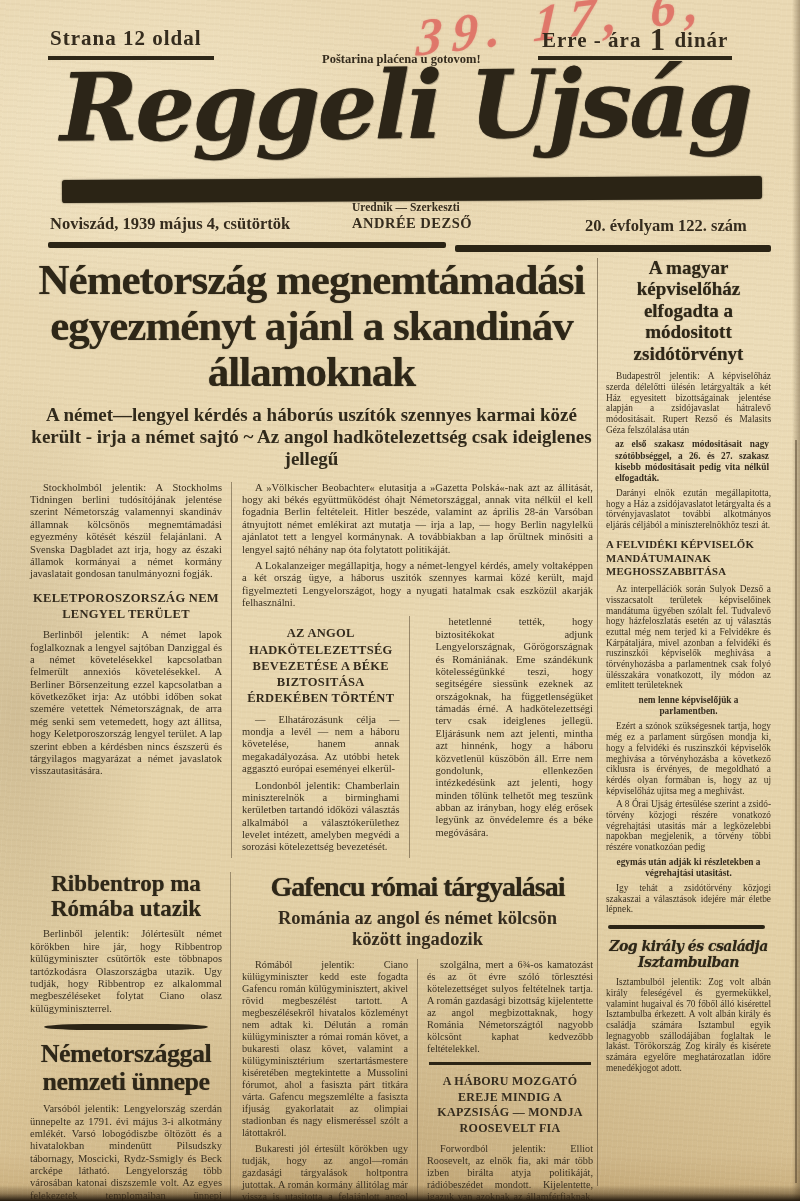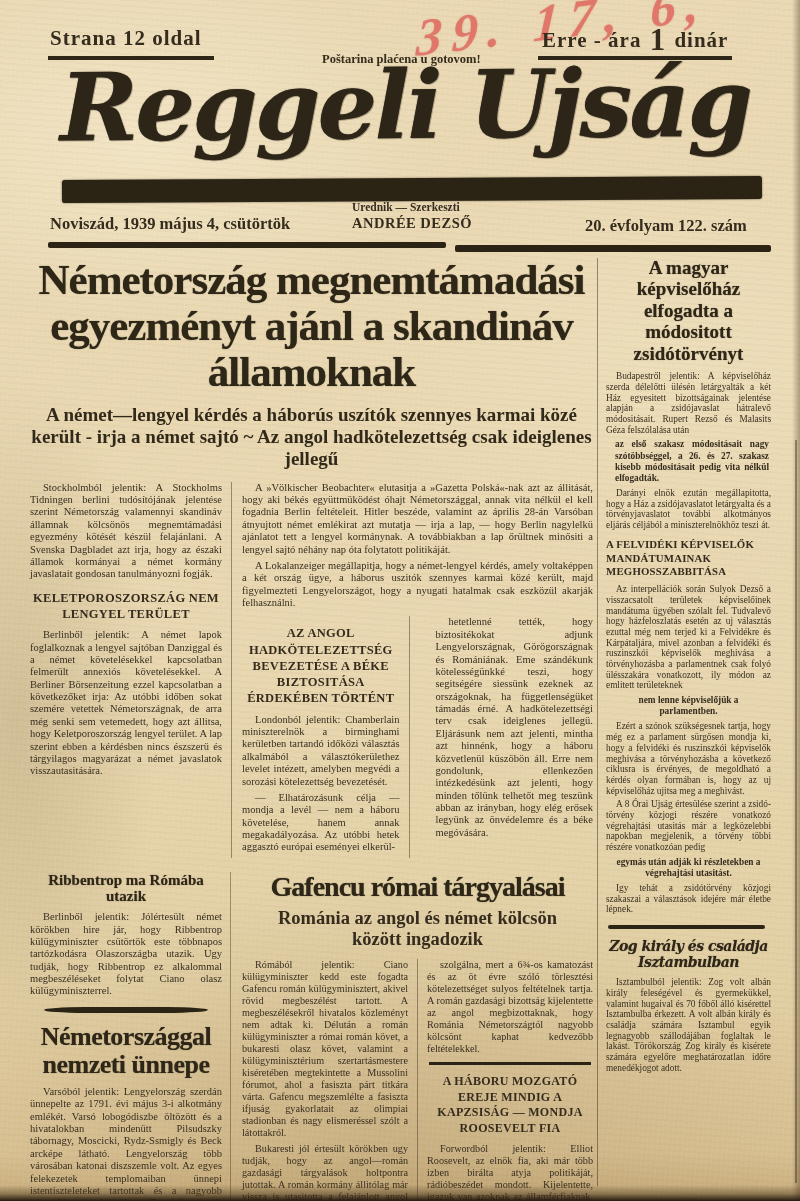--- a/index.html
+++ b/index.html
@@ -79,21 +79,21 @@
   .body-p{font-size:10.5px;line-height:1.18;text-align:justify;text-indent:13px;margin-bottom:4px;color:#382f20;}
   .caps-h{font-size:12.5px;font-weight:bold;line-height:1.3;margin:9px 0 7px;letter-spacing:.3px;text-align:center;}
   .two-cols{display:flex;margin-top:7px;}
   .subcol{flex:1;min-width:0;}
   .subcol.second{border-left:1px solid rgba(72,58,38,.5);padding-left:26px;margin-left:9px;}
 
   .bottom-row{display:flex;margin-top:14px;}
   .bcol1{width:192px;flex:none;padding-right:8px;border-right:1px solid rgba(72,58,38,.45);}
   .gaf{flex:1;padding-left:11px;min-width:0;}
 
-  .sec-head{font-size:15px;font-weight:bold;line-height:1.08;text-align:center;margin-bottom:7px;
+  .sec-head{font-size:23px;font-weight:bold;line-height:1.08;text-align:center;margin-bottom:7px;
     color:#2e2718;text-shadow:0 0 1px rgba(46,39,24,.6);}
   .sec-head.lengyel{font-size:26px;letter-spacing:-.5px;}
   .taper-rule{height:6px;background:#2b2415;border-radius:50%/100%;margin:9px 14px 10px;}
 
   .gaf-head{font-size:28px;font-weight:bold;line-height:1.05;text-align:center;letter-spacing:-1px;
     white-space:nowrap;color:#2e2718;text-shadow:0 0 1px rgba(46,39,24,.7);}
   .gaf-sub{font-size:18.5px;font-weight:bold;line-height:1.15;text-align:center;margin:7px 10px 8px;}
   .gcols{display:flex;}
   .gcol{flex:1;min-width:0;}
   .gcol.second{border-left:1px solid rgba(72,58,38,.5);padding-left:9px;margin-left:9px;}
@@ -148,22 +148,22 @@
         <p class="body-p">Stockholmból jelentik: A Stockholms Tidningen berlini tudósítójának jelentése szerint Németország valamennyi skandináv államnak kölcsönös megnemtámadási egyezmény kötését készül felajánlani. A Svenska Dagbladet azt irja, hogy az északi államok kormányai a német kormány javaslatait gondosan tanulmányozni fogják.</p>
         <h4 class="caps-h">KELETPOROSZORSZÁG NEM LENGYEL TERÜLET</h4>
         <p class="body-p">Berlinből jelentik: A német lapok foglalkoznak a lengyel sajtóban Danziggal és a német követelésekkel kapcsolatban felmerült annexiós követelésekkel. A Berliner Börsenzeitung ezzel kapcsolatban a következőket irja: Az utóbbi időben sokat szemére vetettek Németországnak, de arra még senki sem vetemedett, hogy azt állitsa, hogy Keletporoszország lengyel terület. A lap szerint ebben a kérdésben nincs észszerü és tárgyilagos magyarázat a német javaslatok visszautasitására.</p>
       </div>
       <div class="lwide">
         <p class="body-p">A »Völkischer Beobachter« elutasitja a »Gazetta Polská«-nak azt az állitását, hogy aki békés együttmüködést óhajt Németországgal, annak vita nélkül el kell fogadnia Berlin feltételeit. Hitler beszéde, valamint az április 28-án Varsóban átnyujtott német emlékirat azt mutatja — irja a lap, — hogy Berlin nagylelkü ajánlatot tett a lengyel kormánynak. A továbbiakban a lap őrültnek minősiti a lengyel sajtó néhány nap óta folytatott politikáját.</p>
         <p class="body-p">A Lokalanzeiger megállapitja, hogy a német-lengyel kérdés, amely voltaképpen a két ország ügye, a háborus uszitók szennyes karmai közé került, majd figyelmezteti Lengyelországot, hogy a nyugati hatalmak csak eszközül akarják felhasználni.</p>
         <div class="two-cols">
           <div class="subcol">
             <h4 class="caps-h">AZ ANGOL HADKÖTELEZETTSÉG BEVEZETÉSE A BÉKE BIZTOSITÁSA ÉRDEKÉBEN TÖRTÉNT</h4>
+            <p class="body-p">— Elhatározásunk célja — mondja a levél — nem a háboru követelése, hanem annak megakadályozása. Az utóbbi hetek aggasztó európai eseményei elkerül-</p>
             <p class="body-p">Londonból jelentik: Chamberlain miniszterelnök a birminghami kerületben tartandó időközi választás alkalmából a választókerülethez levelet intézett, amelyben megvédi a sorozási kötelezettség bevezetését.</p>
-            <p class="body-p">— Elhatározásunk célja — mondja a levél — nem a háboru követelése, hanem annak megakadályozása. Az utóbbi hetek aggasztó európai eseményei elkerül-</p>
           </div>
           <div class="subcol second">
             <p class="body-p">hetetlenné tették, hogy biztositékokat adjunk Lengyelországnak, Görögországnak és Romániának. Eme szándékunk kötelességünkké teszi, hogy segitségére siessünk ezeknek az országoknak, ha függetlenségüket támadás érné. A hadkötelezettségi terv csak ideiglenes jellegü. Eljárásunk nem azt jelenti, mintha azt hinnénk, hogy a háboru közvetlenül küszöbön áll. Erre nem gondolunk, ellenkezően intézkedésünk azt jelenti, hogy minden tőlünk telhetőt meg teszünk abban az irányban, hogy elég erősek legyünk az önvédelemre és a béke megóvására.</p>
           </div>
         </div>
       </div>
     </div>
 
     <div class="bottom-row">
       <div class="bcol1">

